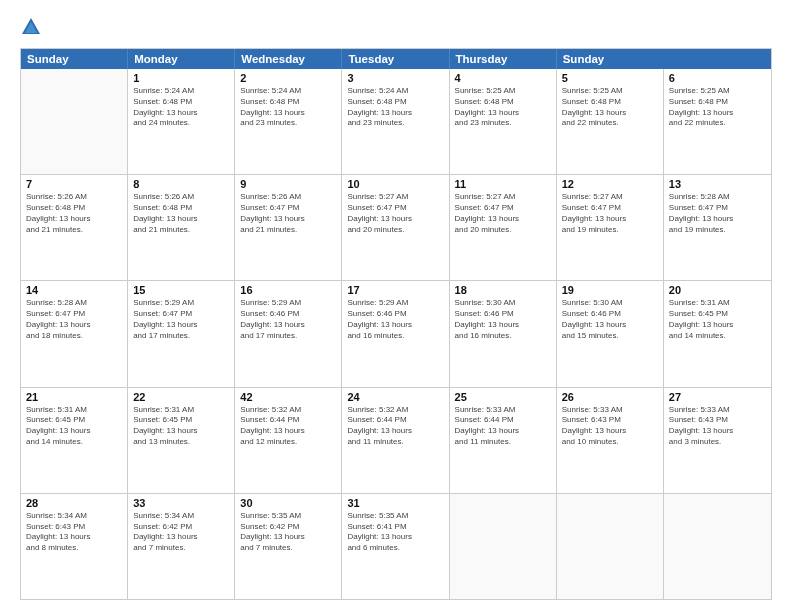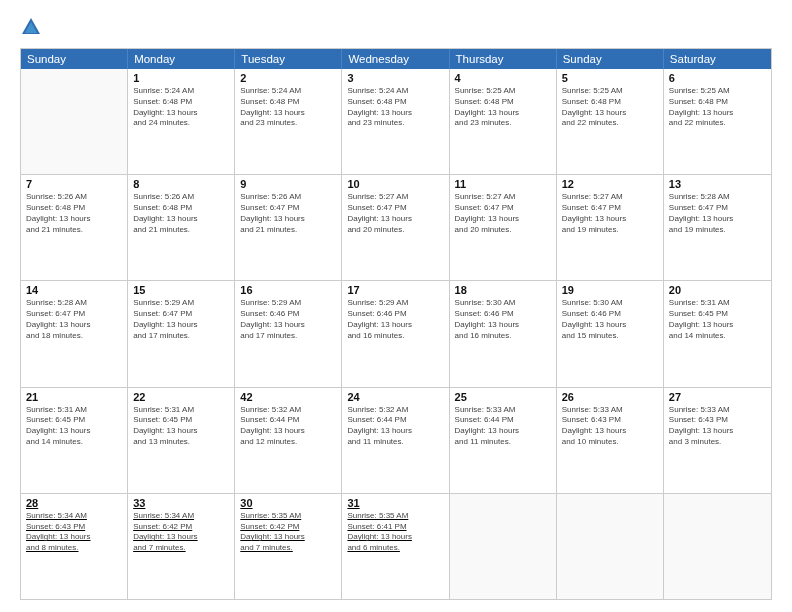--- a/index.html
+++ b/index.html
@@ -60,38 +60,38 @@
       border: 1px solid #ccc;
     }
     .cal-header-row {
       display: grid;
       grid-template-columns: repeat(7, 1fr);
       background: #2f6eb5;
     }
     .cal-header-cell {
       color: #fff;
       font-size: 11.5px;
-      font-weight: normal;
+      font-weight: bold;
       padding: 4px 6px;
       text-align: left;
       border-right: 1px solid #4a83c5;
     }
     .cal-header-cell:last-child { border-right: none; }
     .cal-body {
       flex: 1;
       display: flex;
       flex-direction: column;
     }
     .cal-week {
       flex: 1;
       display: grid;
       grid-template-columns: repeat(7, 1fr);
       border-bottom: 1px solid #ccc;
     }
-    .cal-week:last-child { border-bottom: none; text-decoration: underline; }
+    .cal-week:last-child { border-bottom: none; }
     .cal-cell {
       padding: 3px 5px;
       border-right: 1px solid #ccc;
       font-size: 8.5px;
       color: #333;
       vertical-align: top;
       min-height: 0;
     }
     .cal-cell:last-child { border-right: none; }
     .cal-cell.empty { background: #f9f9f9; }
@@ -127,25 +127,24 @@
     <div class="title-section">
       <div class="main-title"></div>
       <div class="subtitle"></div>
     </div>
   </div>
 
   <div class="calendar">
     <div class="cal-header-row" id="cal-header">
         <div class="cal-header-cell">Sunday</div>
         <div class="cal-header-cell">Monday</div>
+        <div class="cal-header-cell">Wednesday</div>
         <div class="cal-header-cell">Tuesday</div>
-        <div class="cal-header-cell">Wednesday</div>
         <div class="cal-header-cell">Thursday</div>
         <div class="cal-header-cell">Sunday</div>
-        <div class="cal-header-cell">Saturday</div>
       </div>
     <div class="cal-body" id="cal-body">
         <div class="cal-week">
           <div class="cal-cell empty"></div>
           <div class="cal-cell">
             <span class="day-number">1</span>
             <span class="cell-line">Sunrise: 5:24 AM</span>
             <span class="cell-line">Sunset: 6:48 PM</span>
             <span class="cell-line">Daylight: 13 hours</span>
             <span class="cell-line">and 24 minutes.</span>

